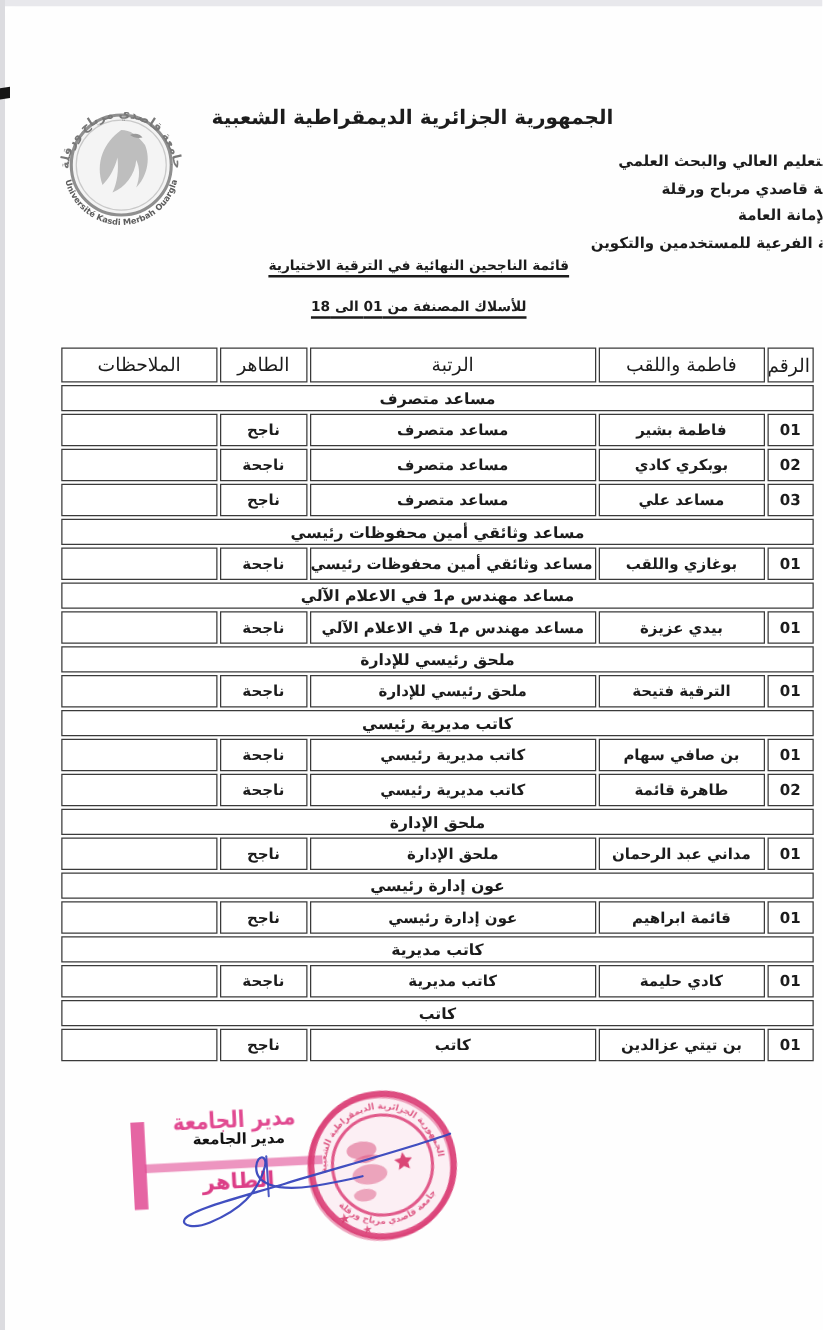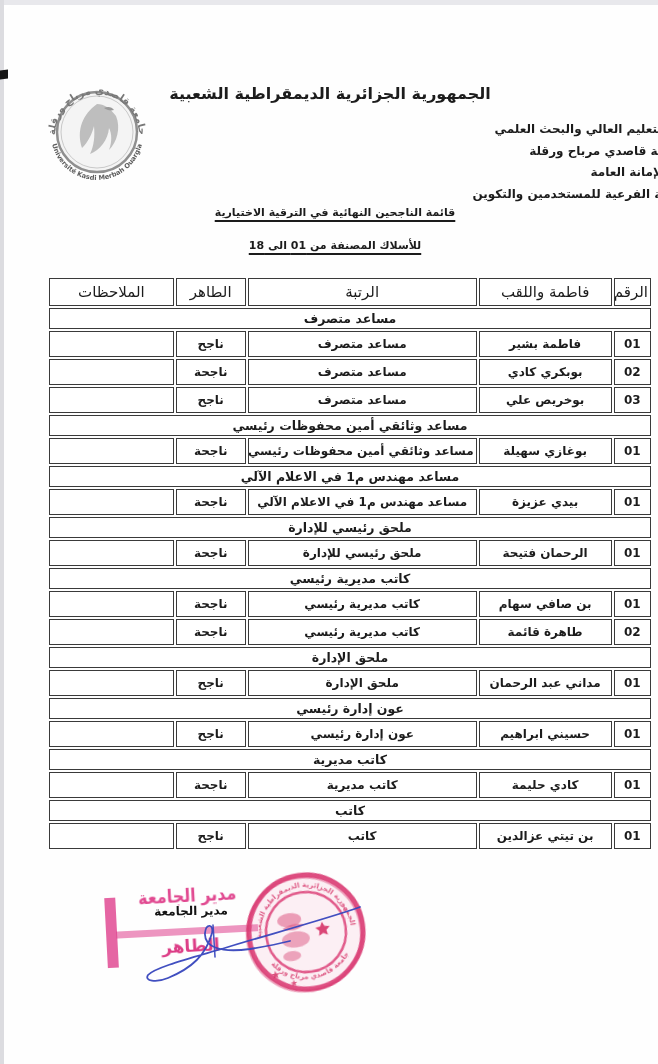--- a/index.html
+++ b/index.html
@@ -116,51 +116,51 @@
       </tr>
       <tr>
         <td class="d">02</td>
         <td class="d">بوبكري كادي</td>
         <td class="d">مساعد متصرف</td>
         <td class="d">ناجحة</td>
         <td class="d"></td>
       </tr>
       <tr>
         <td class="d">03</td>
-        <td class="d">بوخريص علي</td>
+        <td class="d">مساعد علي</td>
         <td class="d">مساعد متصرف</td>
         <td class="d">ناجح</td>
         <td class="d"></td>
       </tr>
       <tr>
         <td class="sec" colspan="5">مساعد وثائقي أمين محفوظات رئيسي</td>
       </tr>
       <tr>
         <td class="d">01</td>
-        <td class="d">بوغازي سهيلة</td>
+        <td class="d">بوغازي واللقب</td>
         <td class="d">مساعد وثائقي أمين محفوظات رئيسي</td>
         <td class="d">ناجحة</td>
         <td class="d"></td>
       </tr>
       <tr>
         <td class="sec" colspan="5">مساعد مهندس م1 في الاعلام الآلي</td>
       </tr>
       <tr>
         <td class="d">01</td>
         <td class="d">بيدي عزيزة</td>
         <td class="d">مساعد مهندس م1 في الاعلام الآلي</td>
         <td class="d">ناجحة</td>
         <td class="d"></td>
       </tr>
       <tr>
         <td class="sec" colspan="5">ملحق رئيسي للإدارة</td>
       </tr>
       <tr>
         <td class="d">01</td>
-        <td class="d">الرحمان فتيحة</td>
+        <td class="d">الترقية فتيحة</td>
         <td class="d">ملحق رئيسي للإدارة</td>
         <td class="d">ناجحة</td>
         <td class="d"></td>
       </tr>
       <tr>
         <td class="sec" colspan="5">كاتب مديرية رئيسي</td>
       </tr>
       <tr>
         <td class="d">01</td>
         <td class="d">بن صافي سهام</td>
@@ -183,21 +183,21 @@
         <td class="d">مداني عبد الرحمان</td>
         <td class="d">ملحق الإدارة</td>
         <td class="d">ناجح</td>
         <td class="d"></td>
       </tr>
       <tr>
         <td class="sec" colspan="5">عون إدارة رئيسي</td>
       </tr>
       <tr>
         <td class="d">01</td>
-        <td class="d">حسيني ابراهيم</td>
+        <td class="d">قائمة ابراهيم</td>
         <td class="d">عون إدارة رئيسي</td>
         <td class="d">ناجح</td>
         <td class="d"></td>
       </tr>
       <tr>
         <td class="sec" colspan="5">كاتب مديرية</td>
       </tr>
       <tr>
         <td class="d">01</td>
         <td class="d">كادي حليمة</td>

